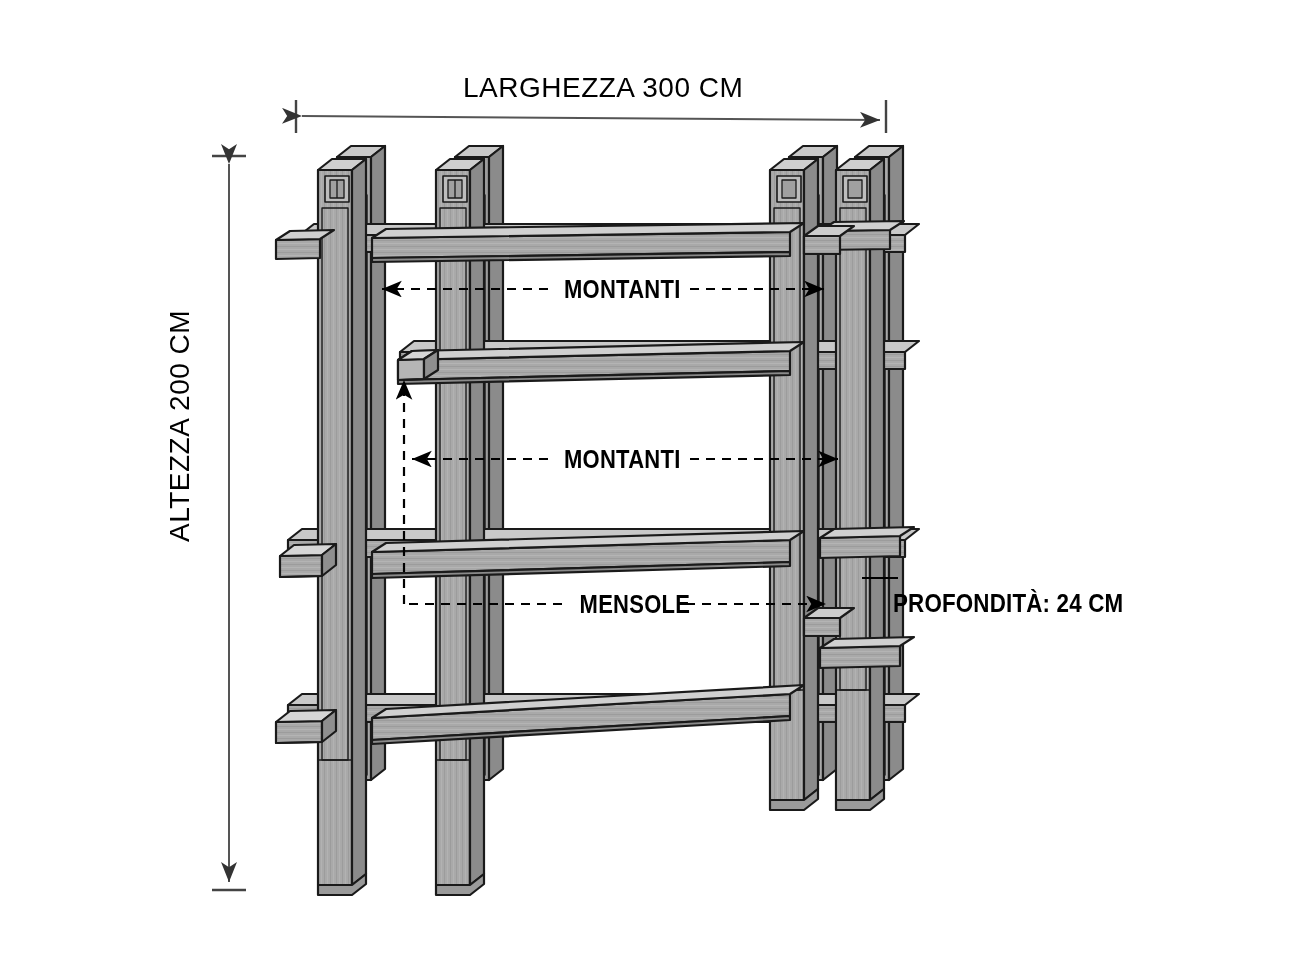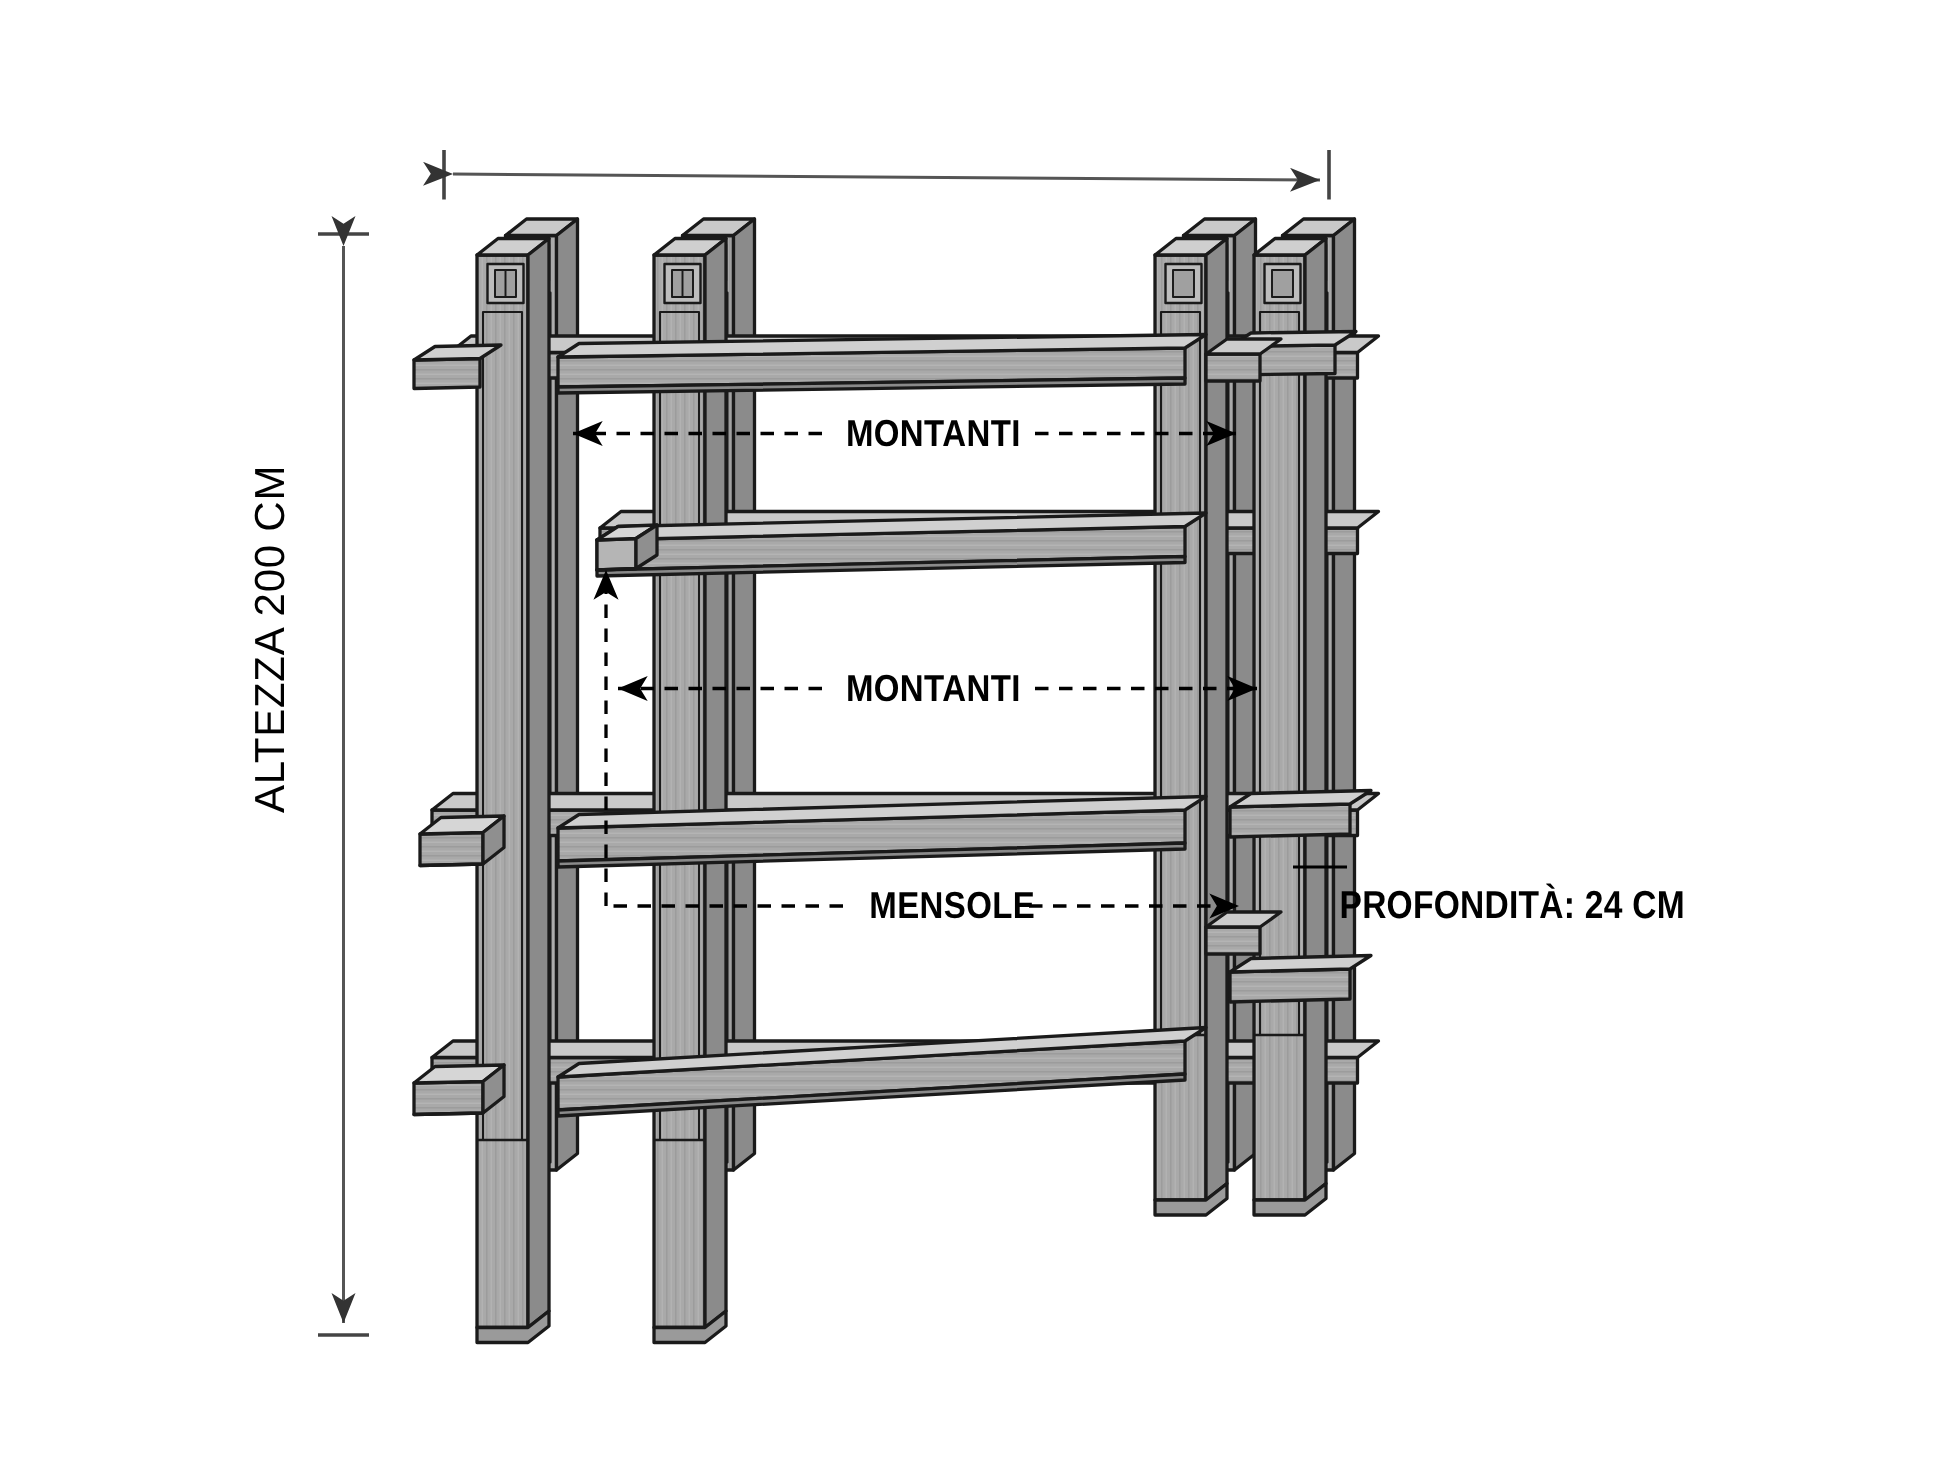--- a/index.html
+++ b/index.html
@@ -282,20 +282,21 @@
       <line x1="548" y1="459" x2="412" y2="459" marker-end="url(#arrEndB)"></line>
       <line x1="690" y1="459" x2="838" y2="459" marker-end="url(#arrEndB)"></line>
 
       <line x1="562" y1="604" x2="404" y2="604"></line>
       <line x1="686" y1="604" x2="826" y2="604" marker-end="url(#arrEndB)"></line>
 
       <path d="M404,604 L404,380" marker-end="url(#arrEndB)"></path>
     </g>
   </svg>
 
+  <div class="lbl dim-top" style="left:463px; top:72px;">LARGHEZZA 300 CM</div>
 
   <div class="lbl dim-left" style="left:196px; top:510px;">ALTEZZA 200 CM</div>
 
   <div class="lbl callout" style="left:556px; top:275px;">MONTANTI</div>
 
   <div class="lbl callout" style="left:556px; top:445px;">MONTANTI</div>
 
   <div class="lbl callout" style="left:572px; top:590px;">MENSOLE</div>
 
   <div class="lbl depth" style="left:893px; top:588px;">PROFONDITÀ: 24 CM</div>

